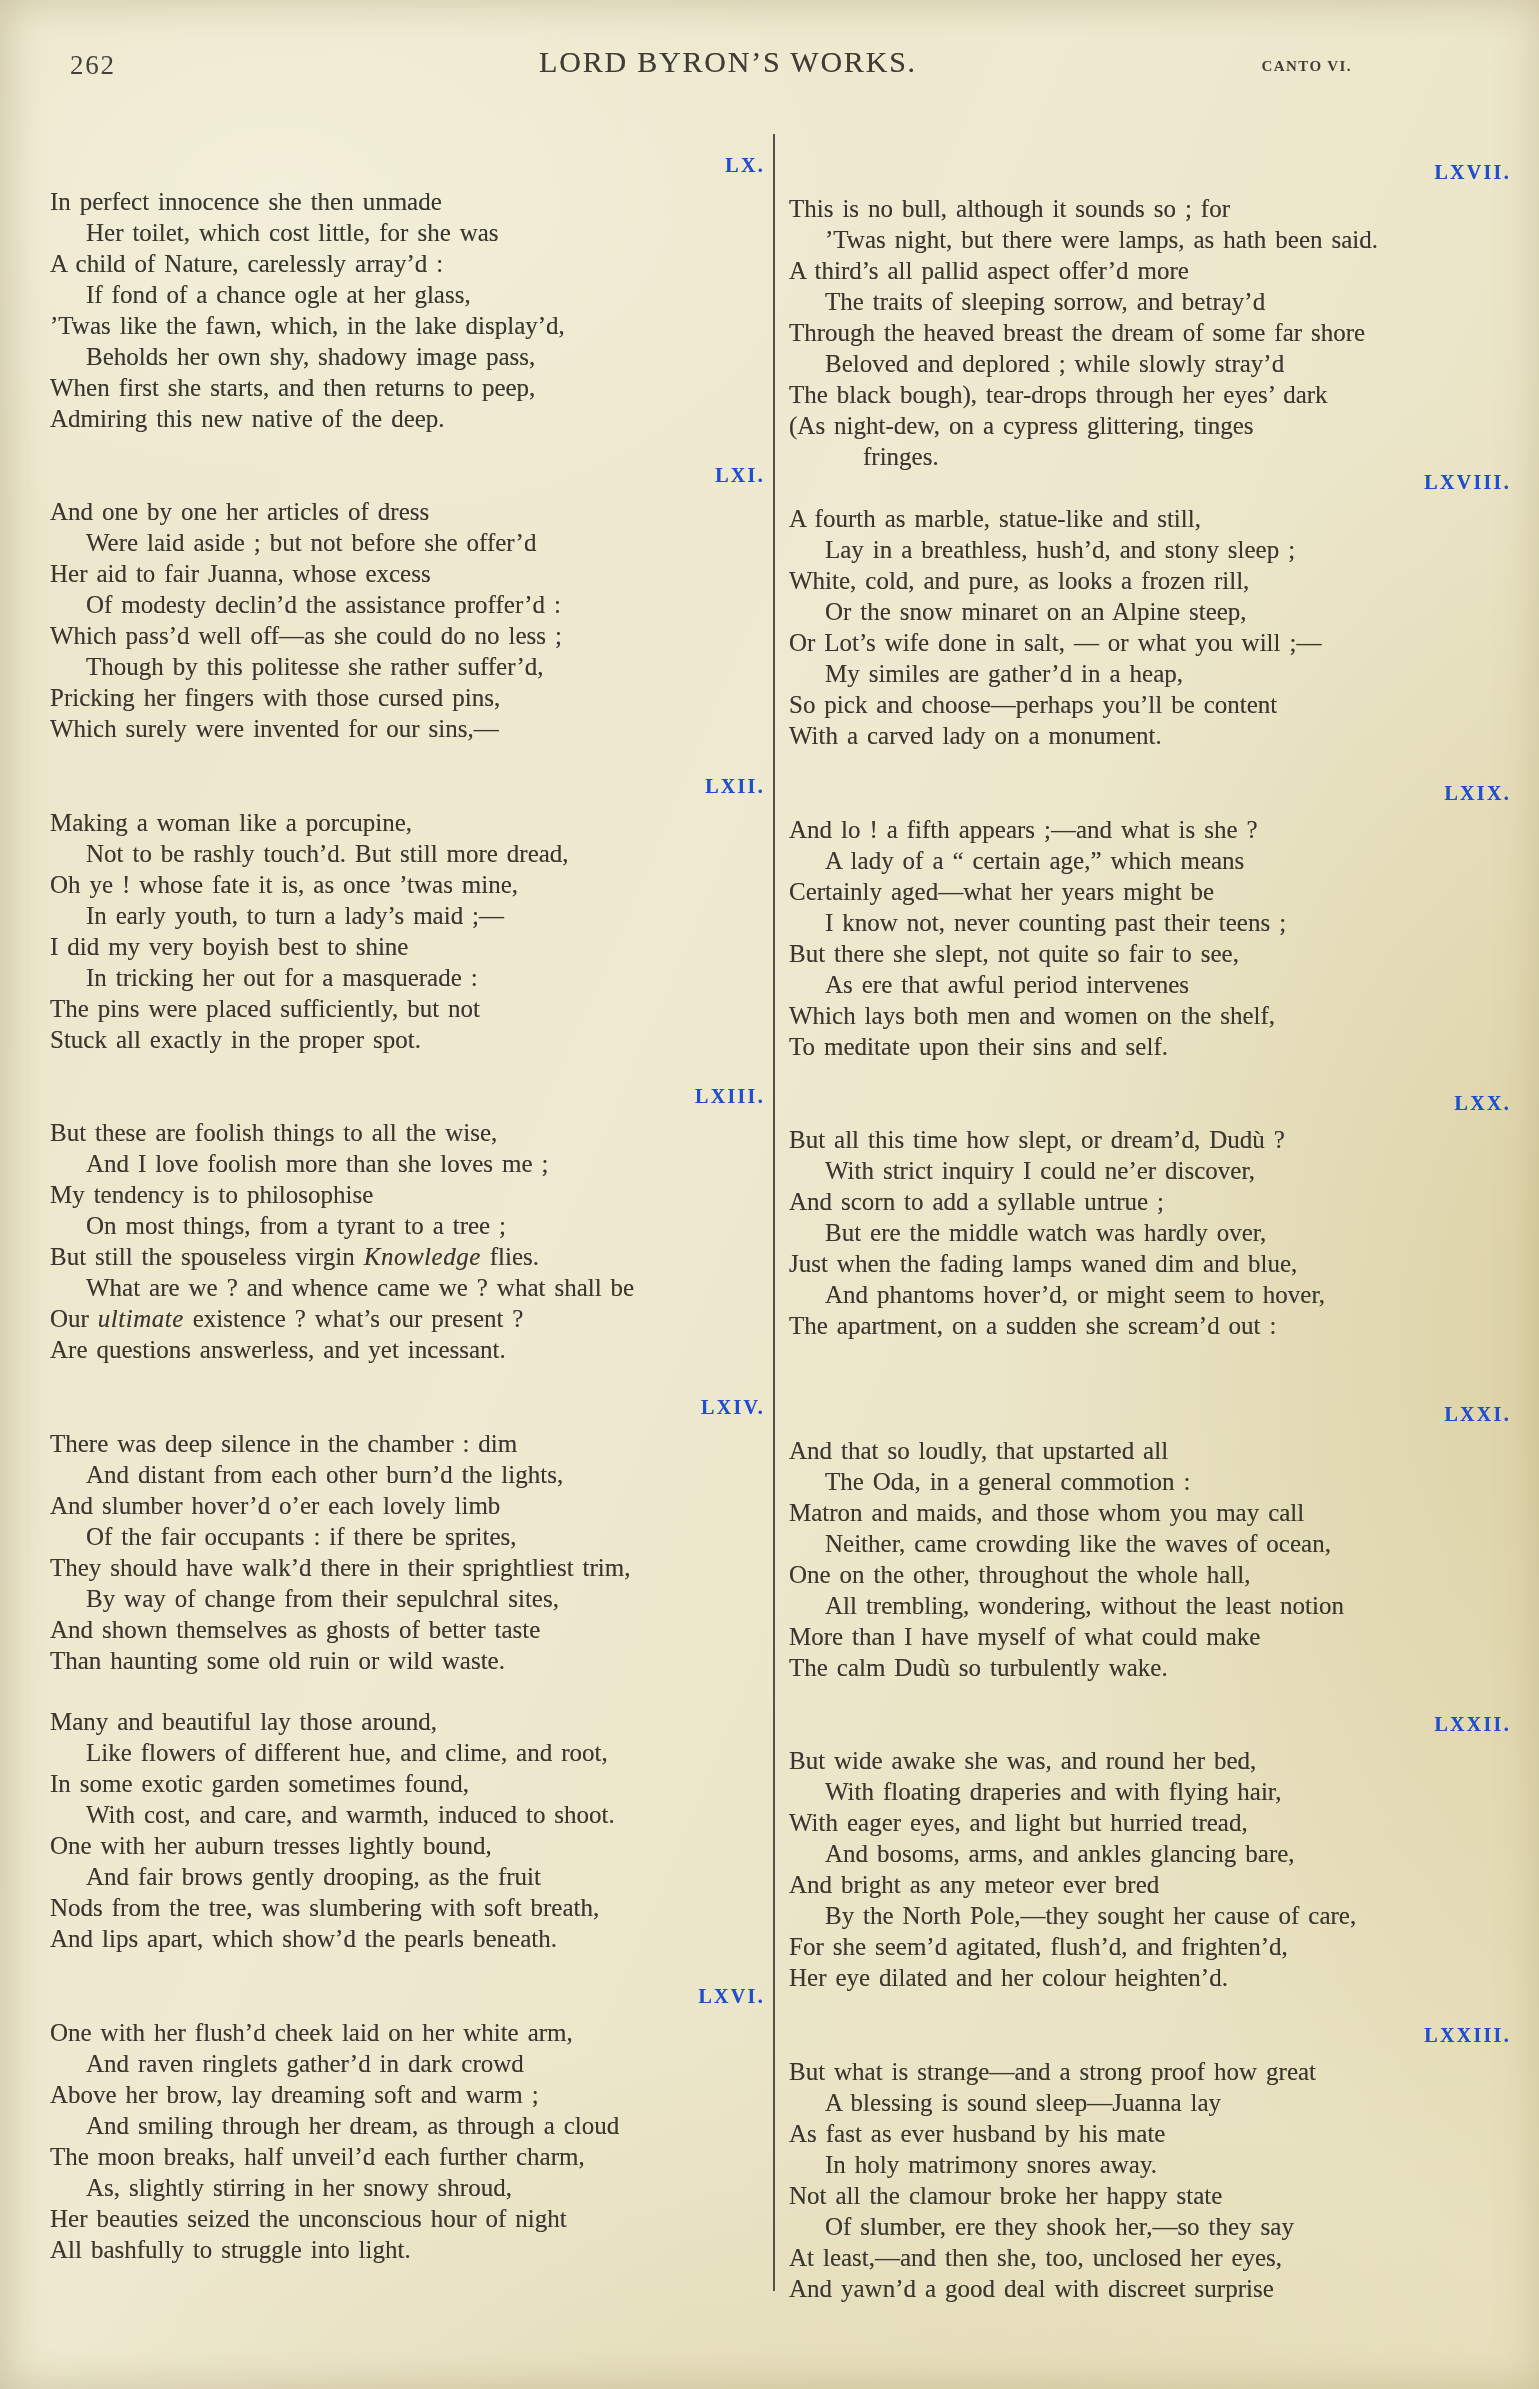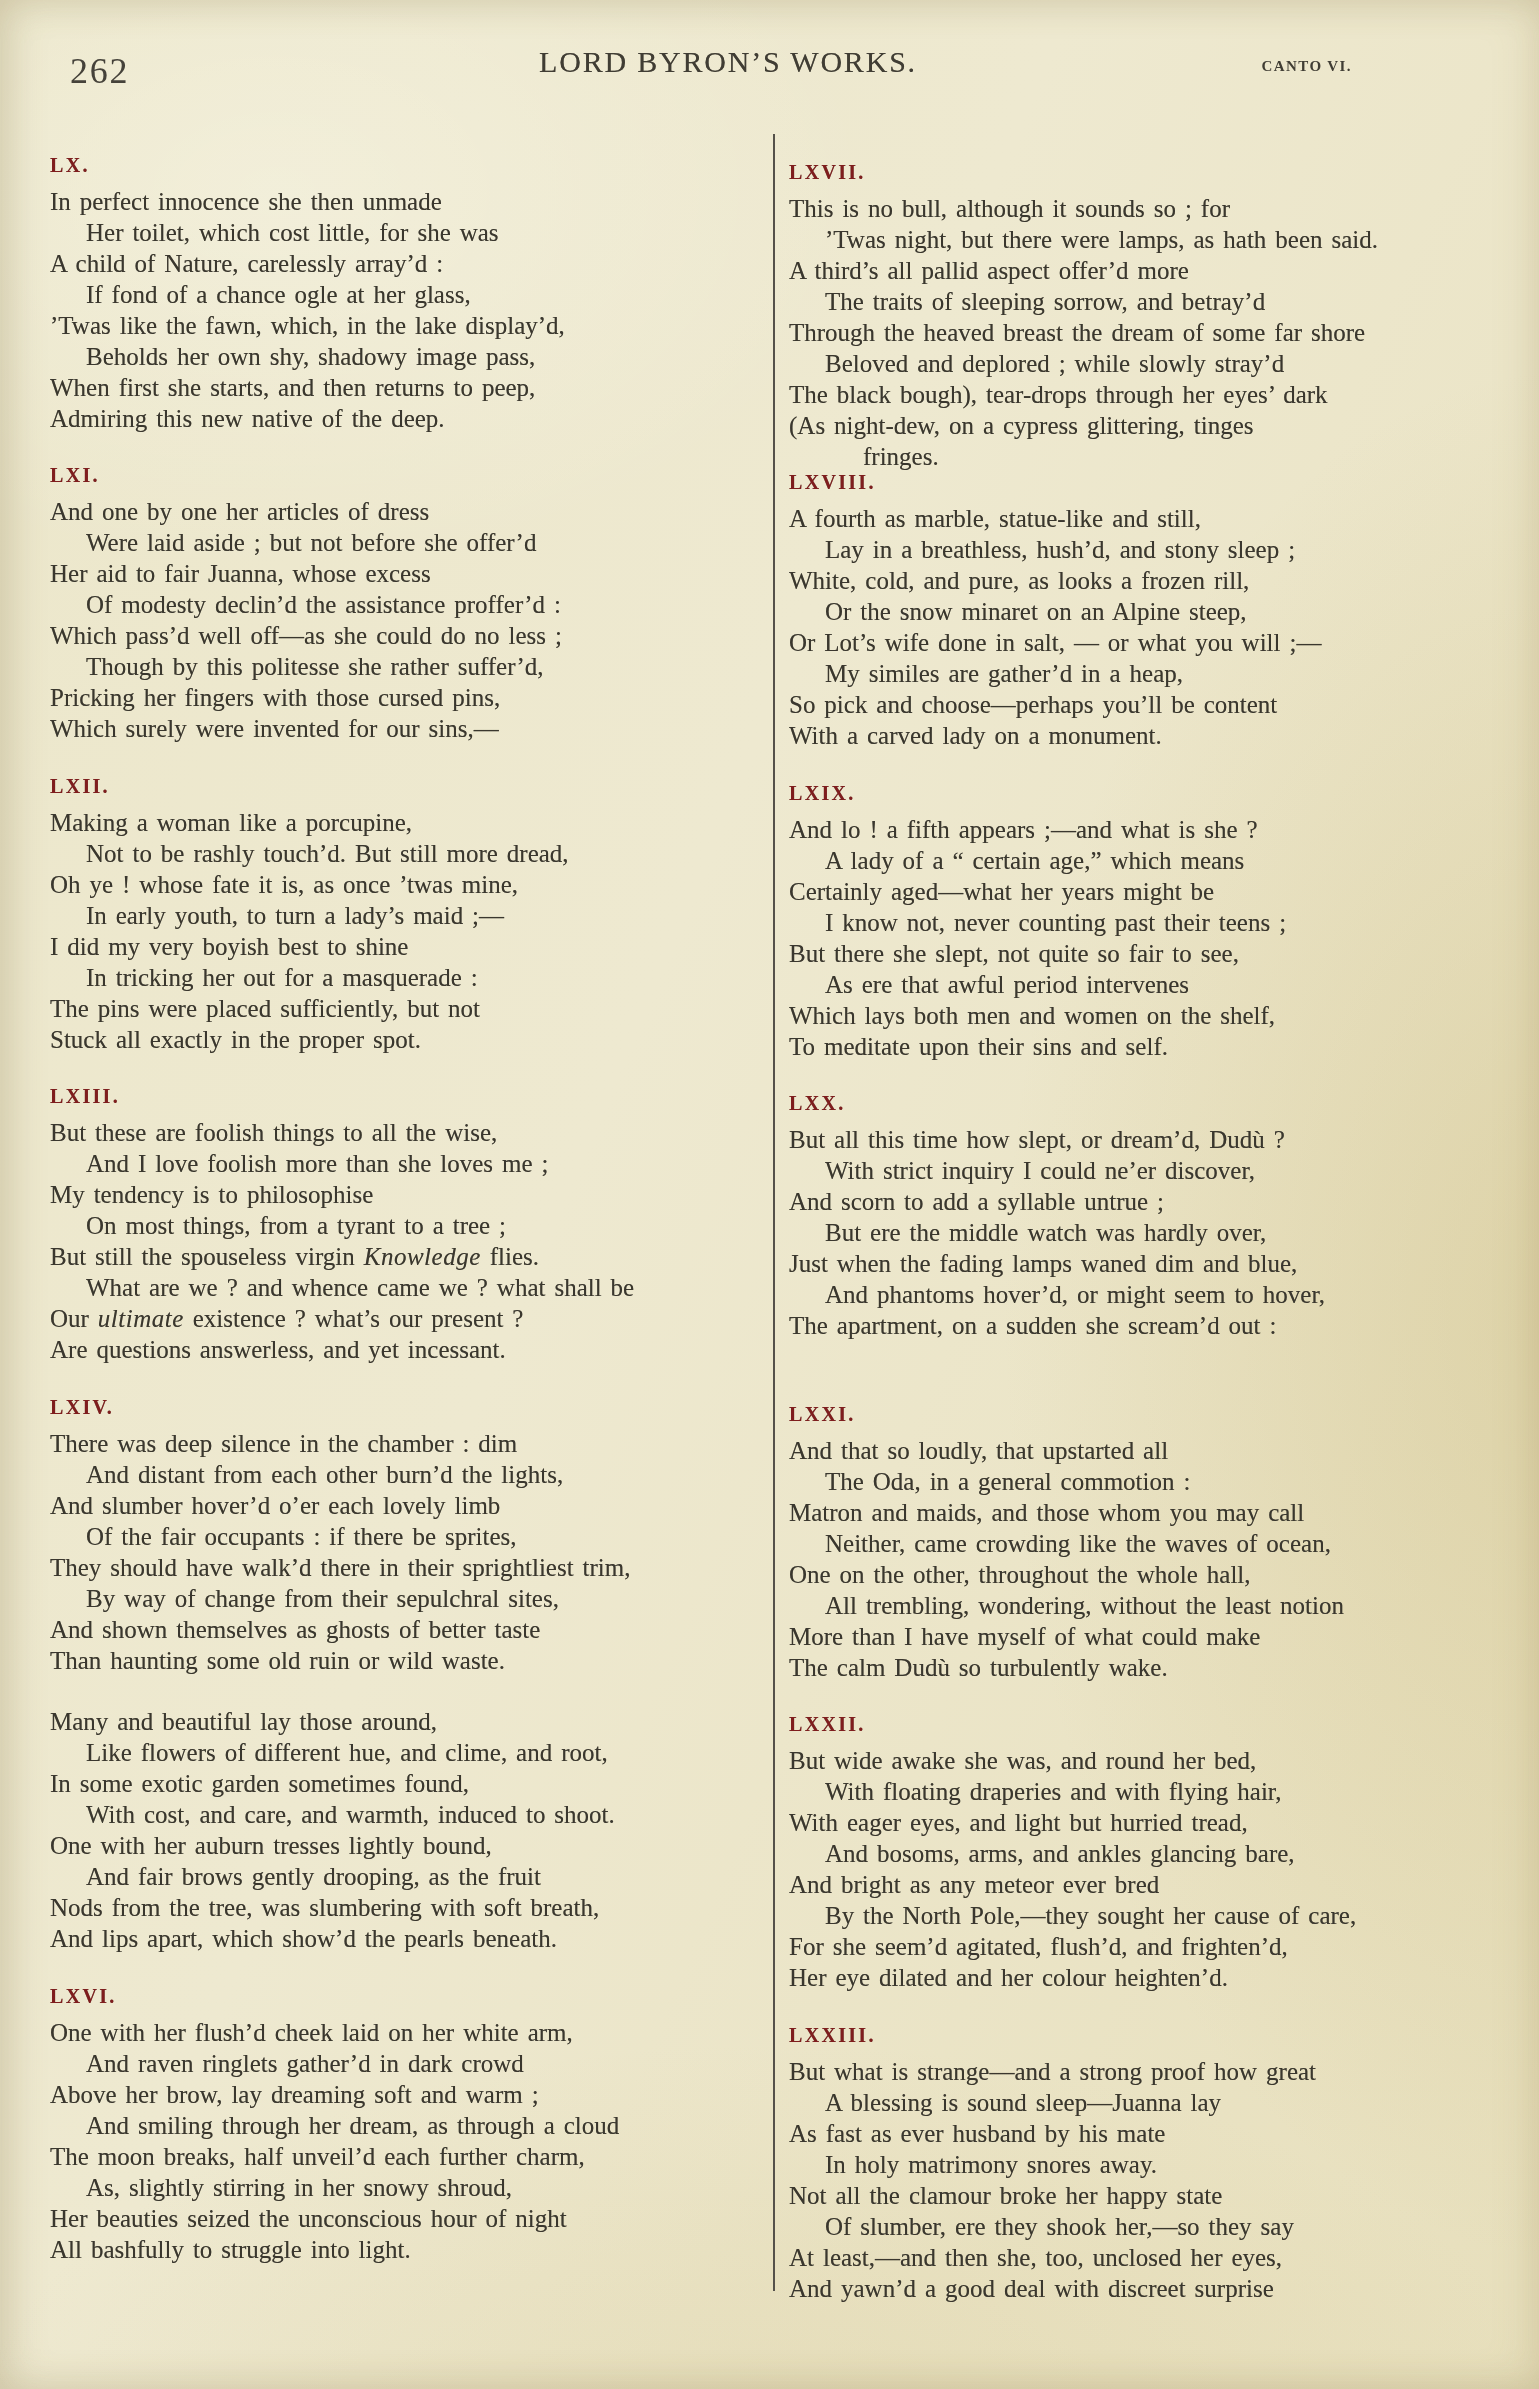--- a/index.html
+++ b/index.html
@@ -11,39 +11,39 @@
     color:#3a372e;
     background:
       radial-gradient(993px 632px at 18% 8%, rgba(255,255,248,0.30), rgba(255,255,248,0) 60%),
       radial-gradient(812px 1354px at 102% 55%, rgba(198,180,116,0.35), rgba(198,180,116,0) 70%),
       radial-gradient(1173px 632px at 50% 104%, rgba(206,190,132,0.22), rgba(206,190,132,0) 70%),
       linear-gradient(113deg, #ece7cb 0%, #eee9d0 42%, #e7dfbc 100%);
     box-shadow: inset 12.6px 0 36px rgba(120,105,60,0.18), inset -9px 0 41px rgba(150,130,70,0.15);
   }
 
   .page-header { position:absolute; top:45px; left:0; width:1540px; height:47px; }
-  .page-number { position:absolute; left:70px; top:5.4px; font-size:36px; letter-spacing:1.8px; color:#45423a; }
+  .page-number { position:absolute; left:70px; top:5.4px; font-size:27px; letter-spacing:1.8px; color:#45423a; }
   .running-title {
     position:absolute; left:0; top:0; width:1540px; text-align:center;
     transform:translateX(-42px);
     font-size:30px; letter-spacing:1.8px; color:#403d34;
     text-shadow:0 0 0.5px rgba(50,46,36,0.55);
   }
   .canto-label { position:absolute; right:188px; top:12.6px; font-size:15px; font-weight:bold; letter-spacing:1.4px; color:#403d34; }
 
   .column-divider { position:absolute; left:773px; top:134px; width:1.8px; height:2157px; background:#55514a; }
 
   .text-col { position:absolute; }
   #col-left  { left:50px;  top:121px; width:715px; }
   #col-right { left:789px; top:128px; width:722px; }
 
   .stanza { margin-top:32.5px; }
   .stanza-heading {
-    height:32px; line-height:23.5px; text-align:left;
-    font-size:20px; font-weight:bold; letter-spacing:2.3px; color:#7f1d1d;
+    height:32px; line-height:23.5px; text-align:right;
+    font-size:20px; font-weight:bold; letter-spacing:2.3px; color:#1d4ed8;
     text-shadow:0 0 0.5px rgba(50,46,36,0.5);
   }
   .stanza-body { height:246px; overflow:visible; }
   .verse-line {
     height:31px; line-height:31px; font-size:25px; word-spacing:2.7px;
     white-space:nowrap; color:#3a372e;
     text-shadow:0 0 0.5px rgba(52,48,38,0.45);
   }
   .verse-line i { letter-spacing:0.5px; }
   .in1 { padding-left:36px; }

